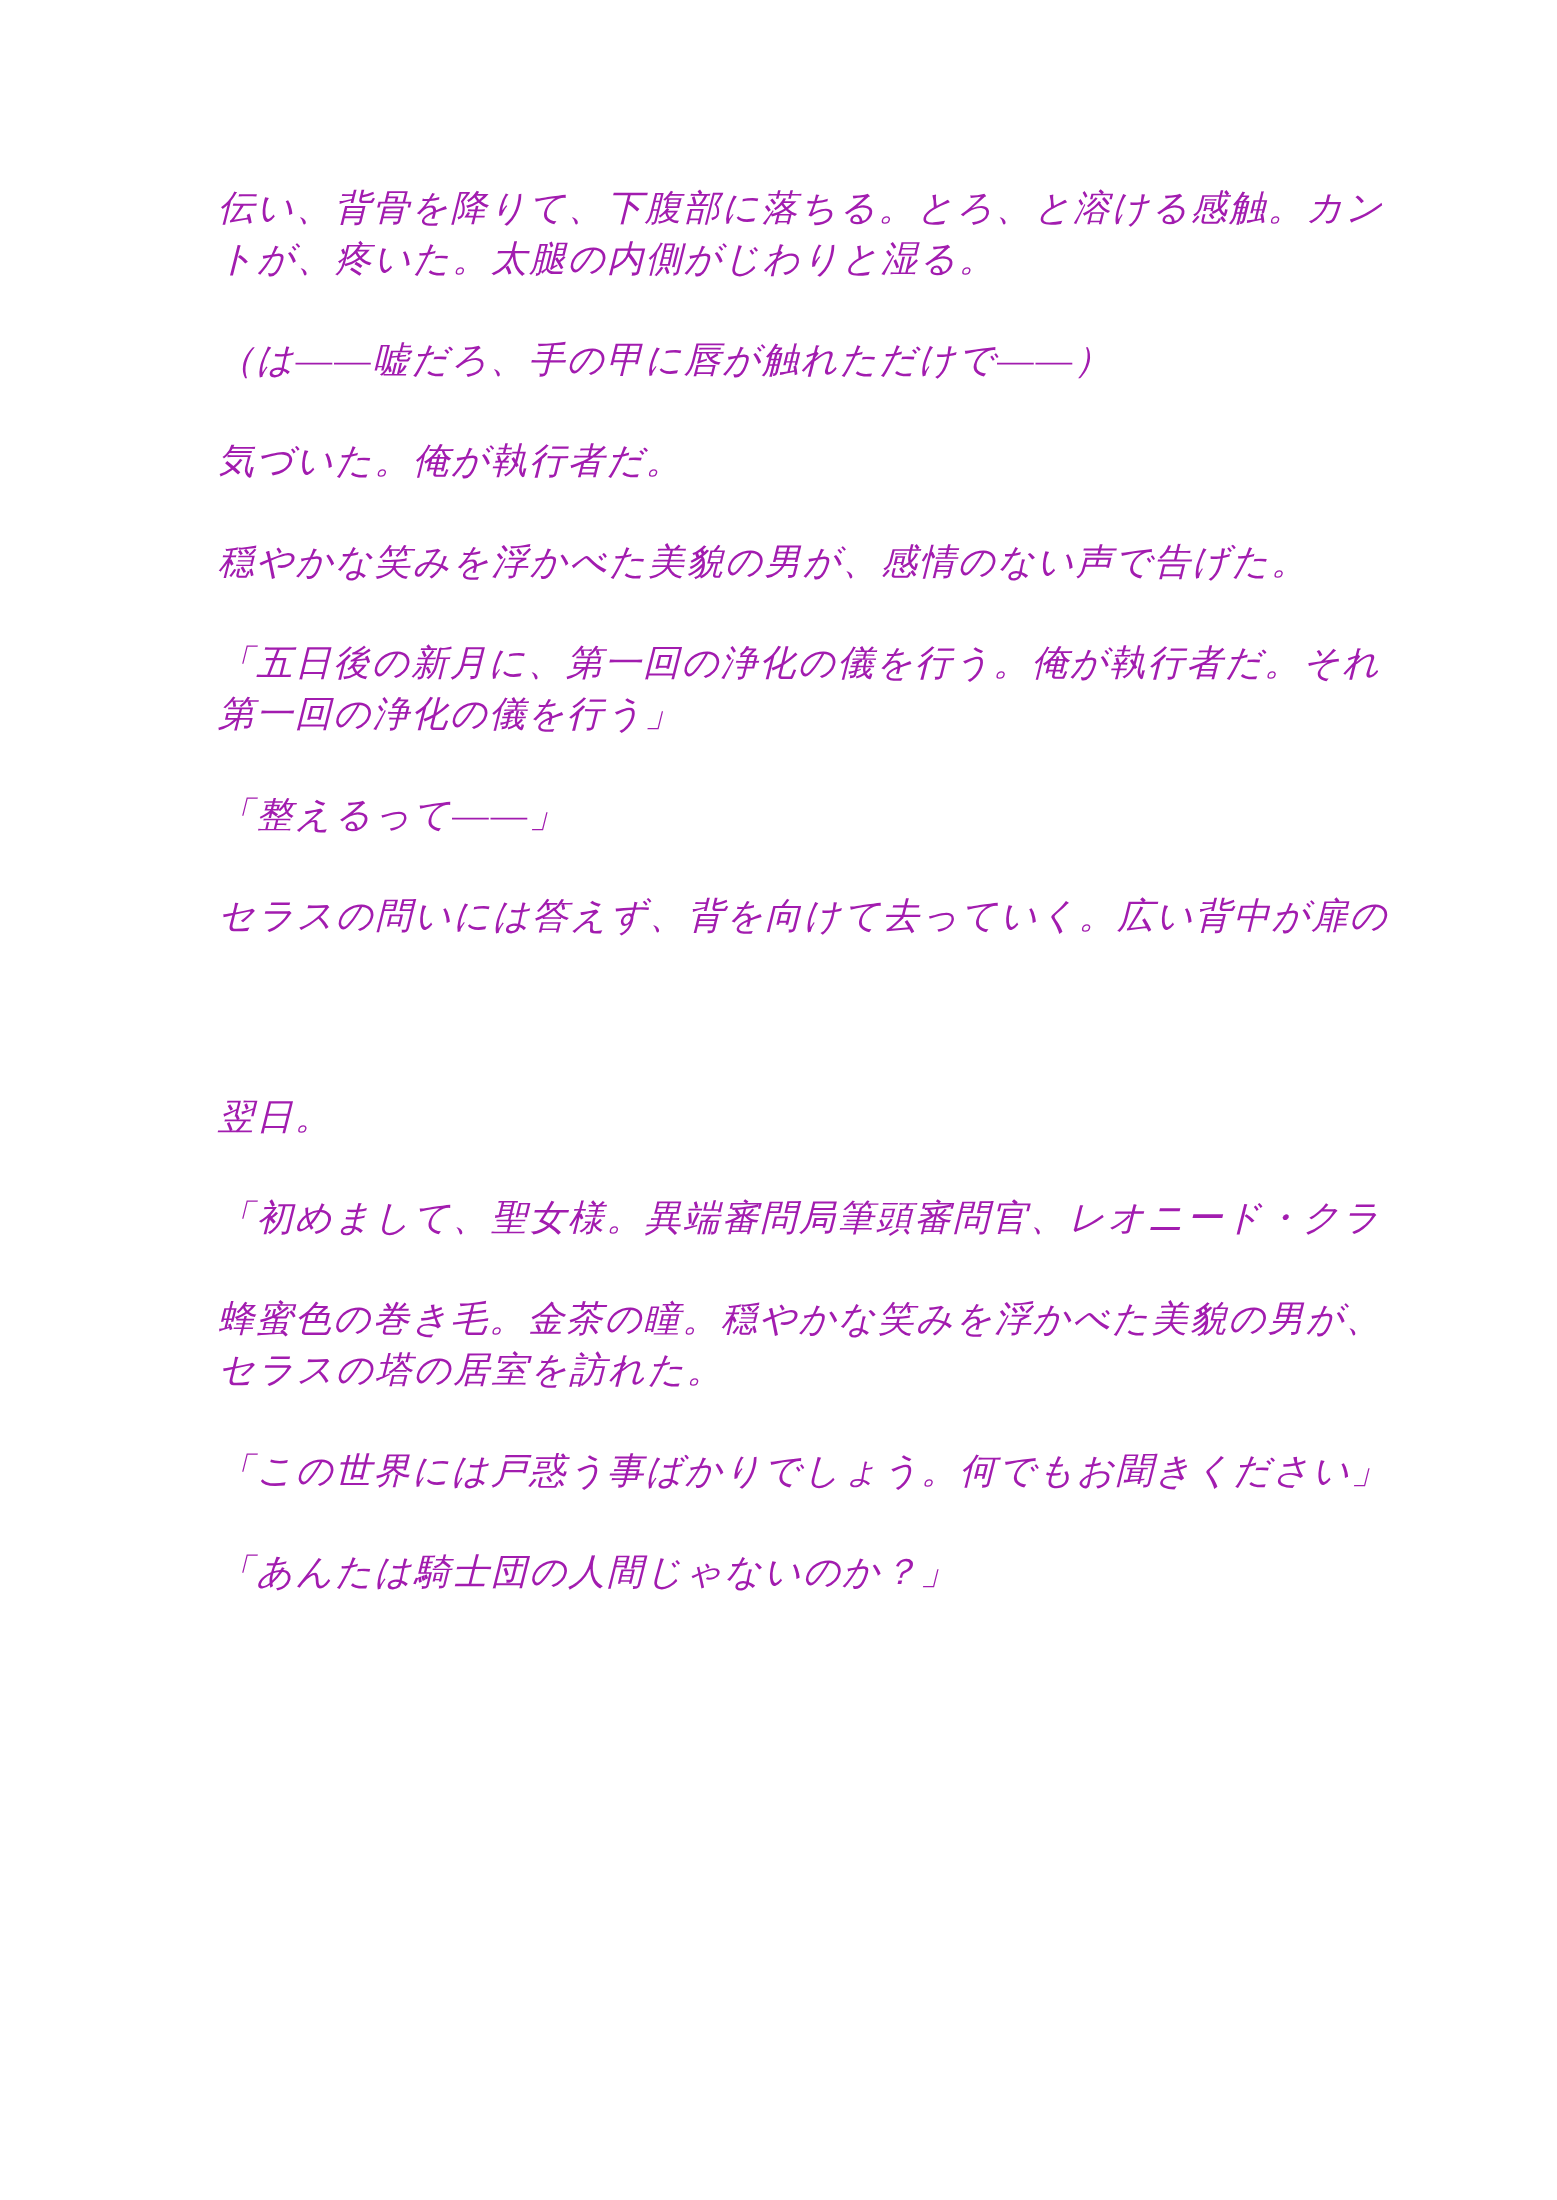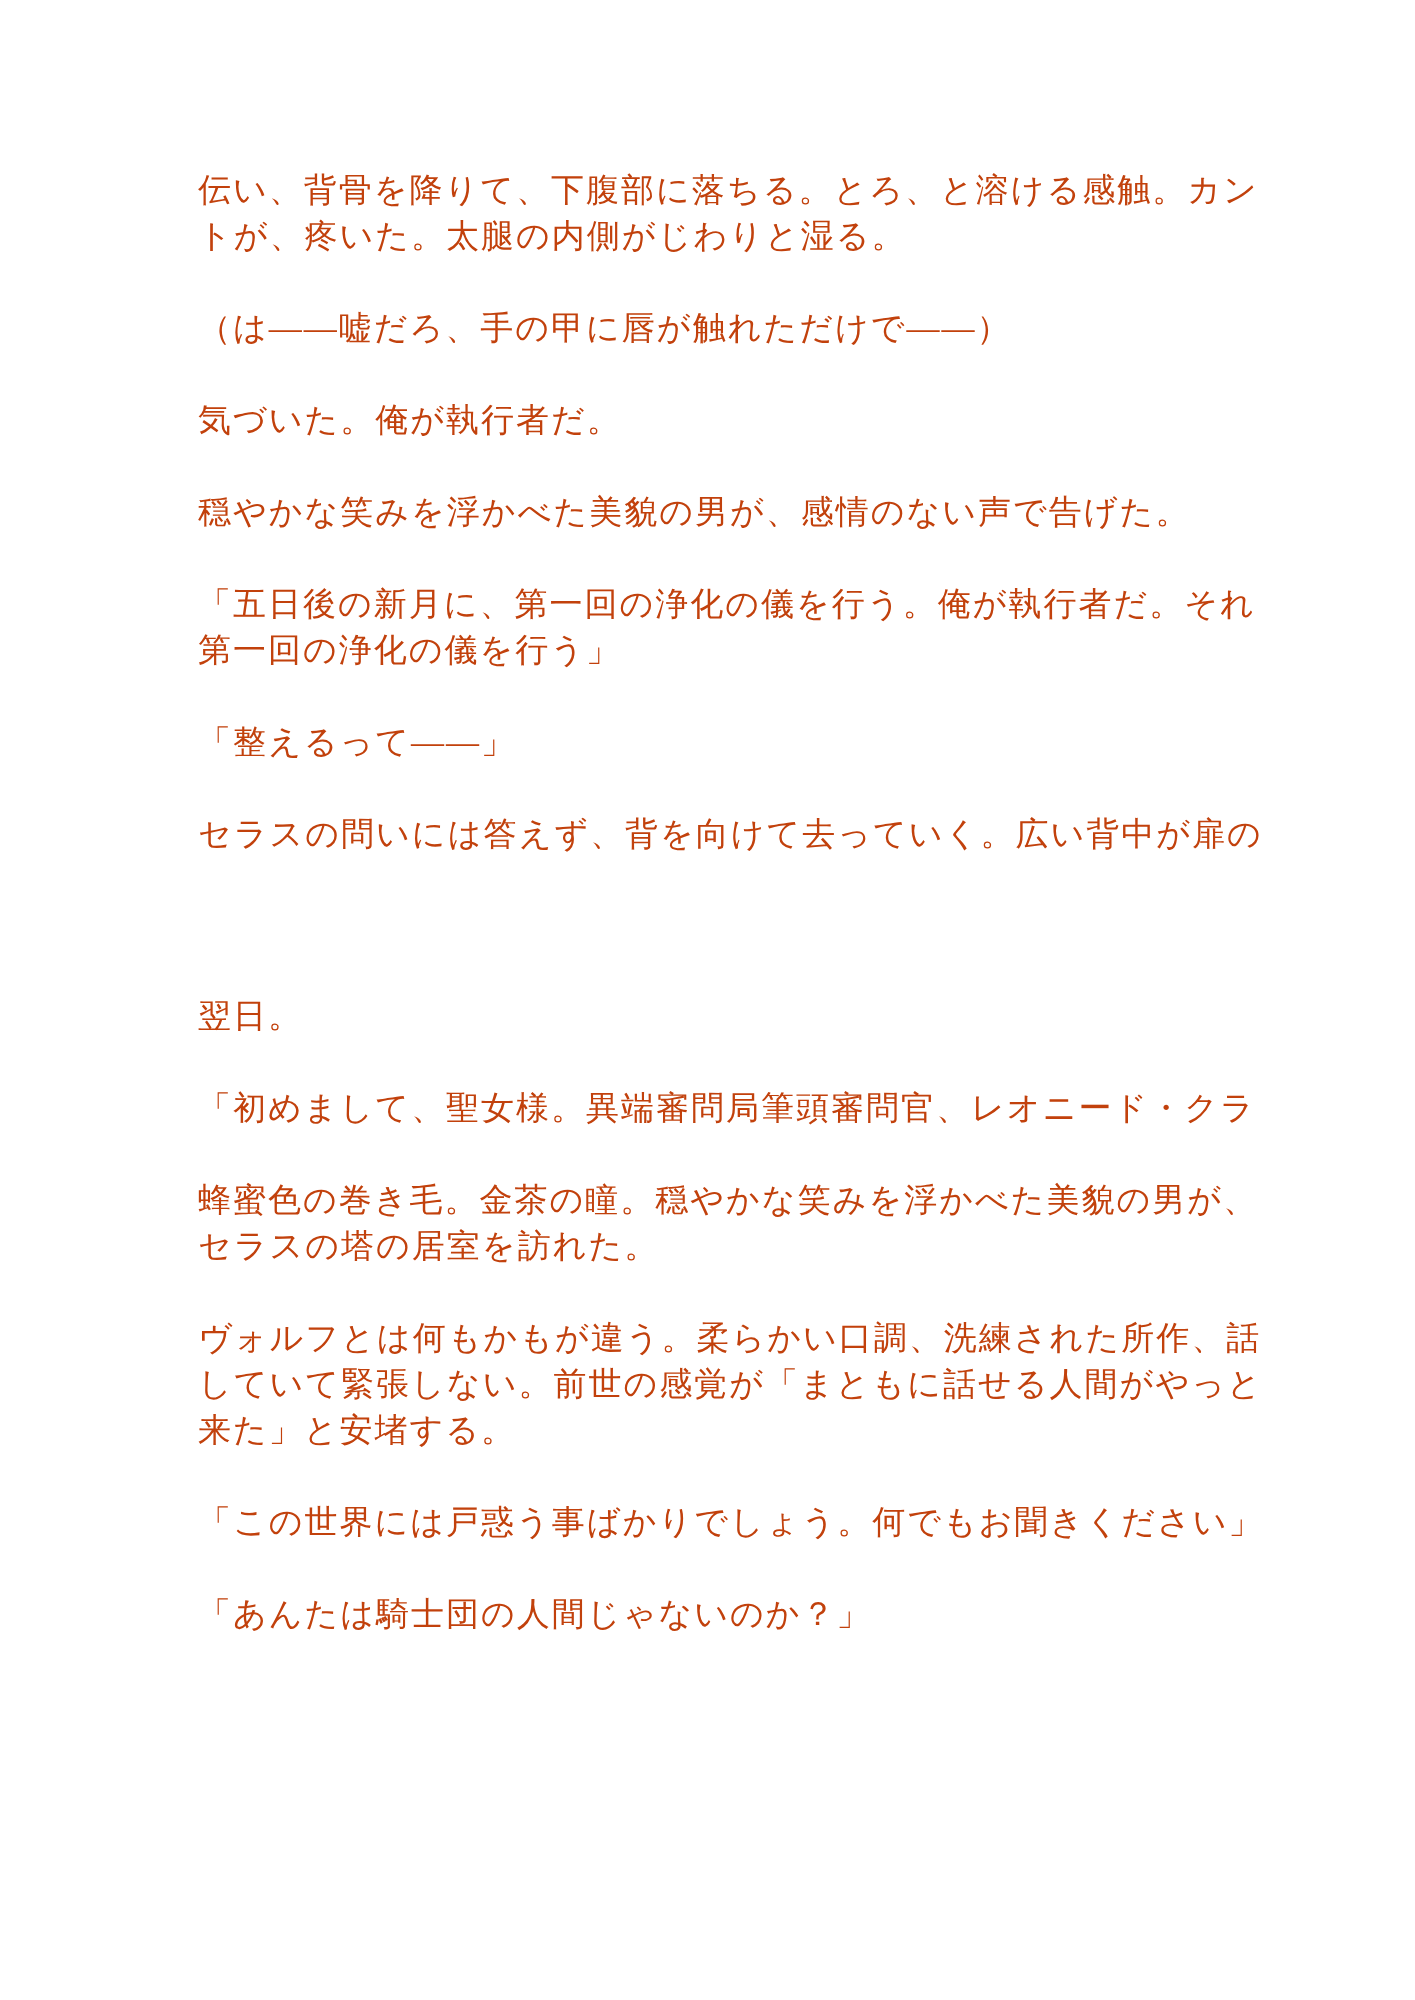--- a/index.html
+++ b/index.html
@@ -26,21 +26,22 @@
     color: #111111;
   }
   .para {
     margin: 46px 0 0 0;
   }
   .line {
     font-size: 33px;
     line-height: 46px;
     letter-spacing: 2px;
     white-space: nowrap;
-    color: #c2410c;
+    color: #a21caf;
+    font-style: italic;
   }
   .scene-break {
     height: 90px;
   }
 </style>
 </head>
 <body>
 
 <div class="page">
 
@@ -82,25 +83,20 @@
 
   <div class="para">
     <div class="line">「初めまして、聖女様。異端審問局筆頭審問官、レオニード・クラ</div>
   </div>
 
   <div class="para">
     <div class="line">蜂蜜色の巻き毛。金茶の瞳。穏やかな笑みを浮かべた美貌の男が、</div>
     <div class="line">セラスの塔の居室を訪れた。</div>
   </div>
 
-  <div class="para">
-    <div class="line">ヴォルフとは何もかもが違う。柔らかい口調、洗練された所作、話</div>
-    <div class="line">していて緊張しない。前世の感覚が「まともに話せる人間がやっと</div>
-    <div class="line">来た」と安堵する。</div>
-  </div>
 
   <div class="para">
     <div class="line">「この世界には戸惑う事ばかりでしょう。何でもお聞きください」</div>
   </div>
 
   <div class="para">
     <div class="line">「あんたは騎士団の人間じゃないのか？」</div>
   </div>
 
 </div>

